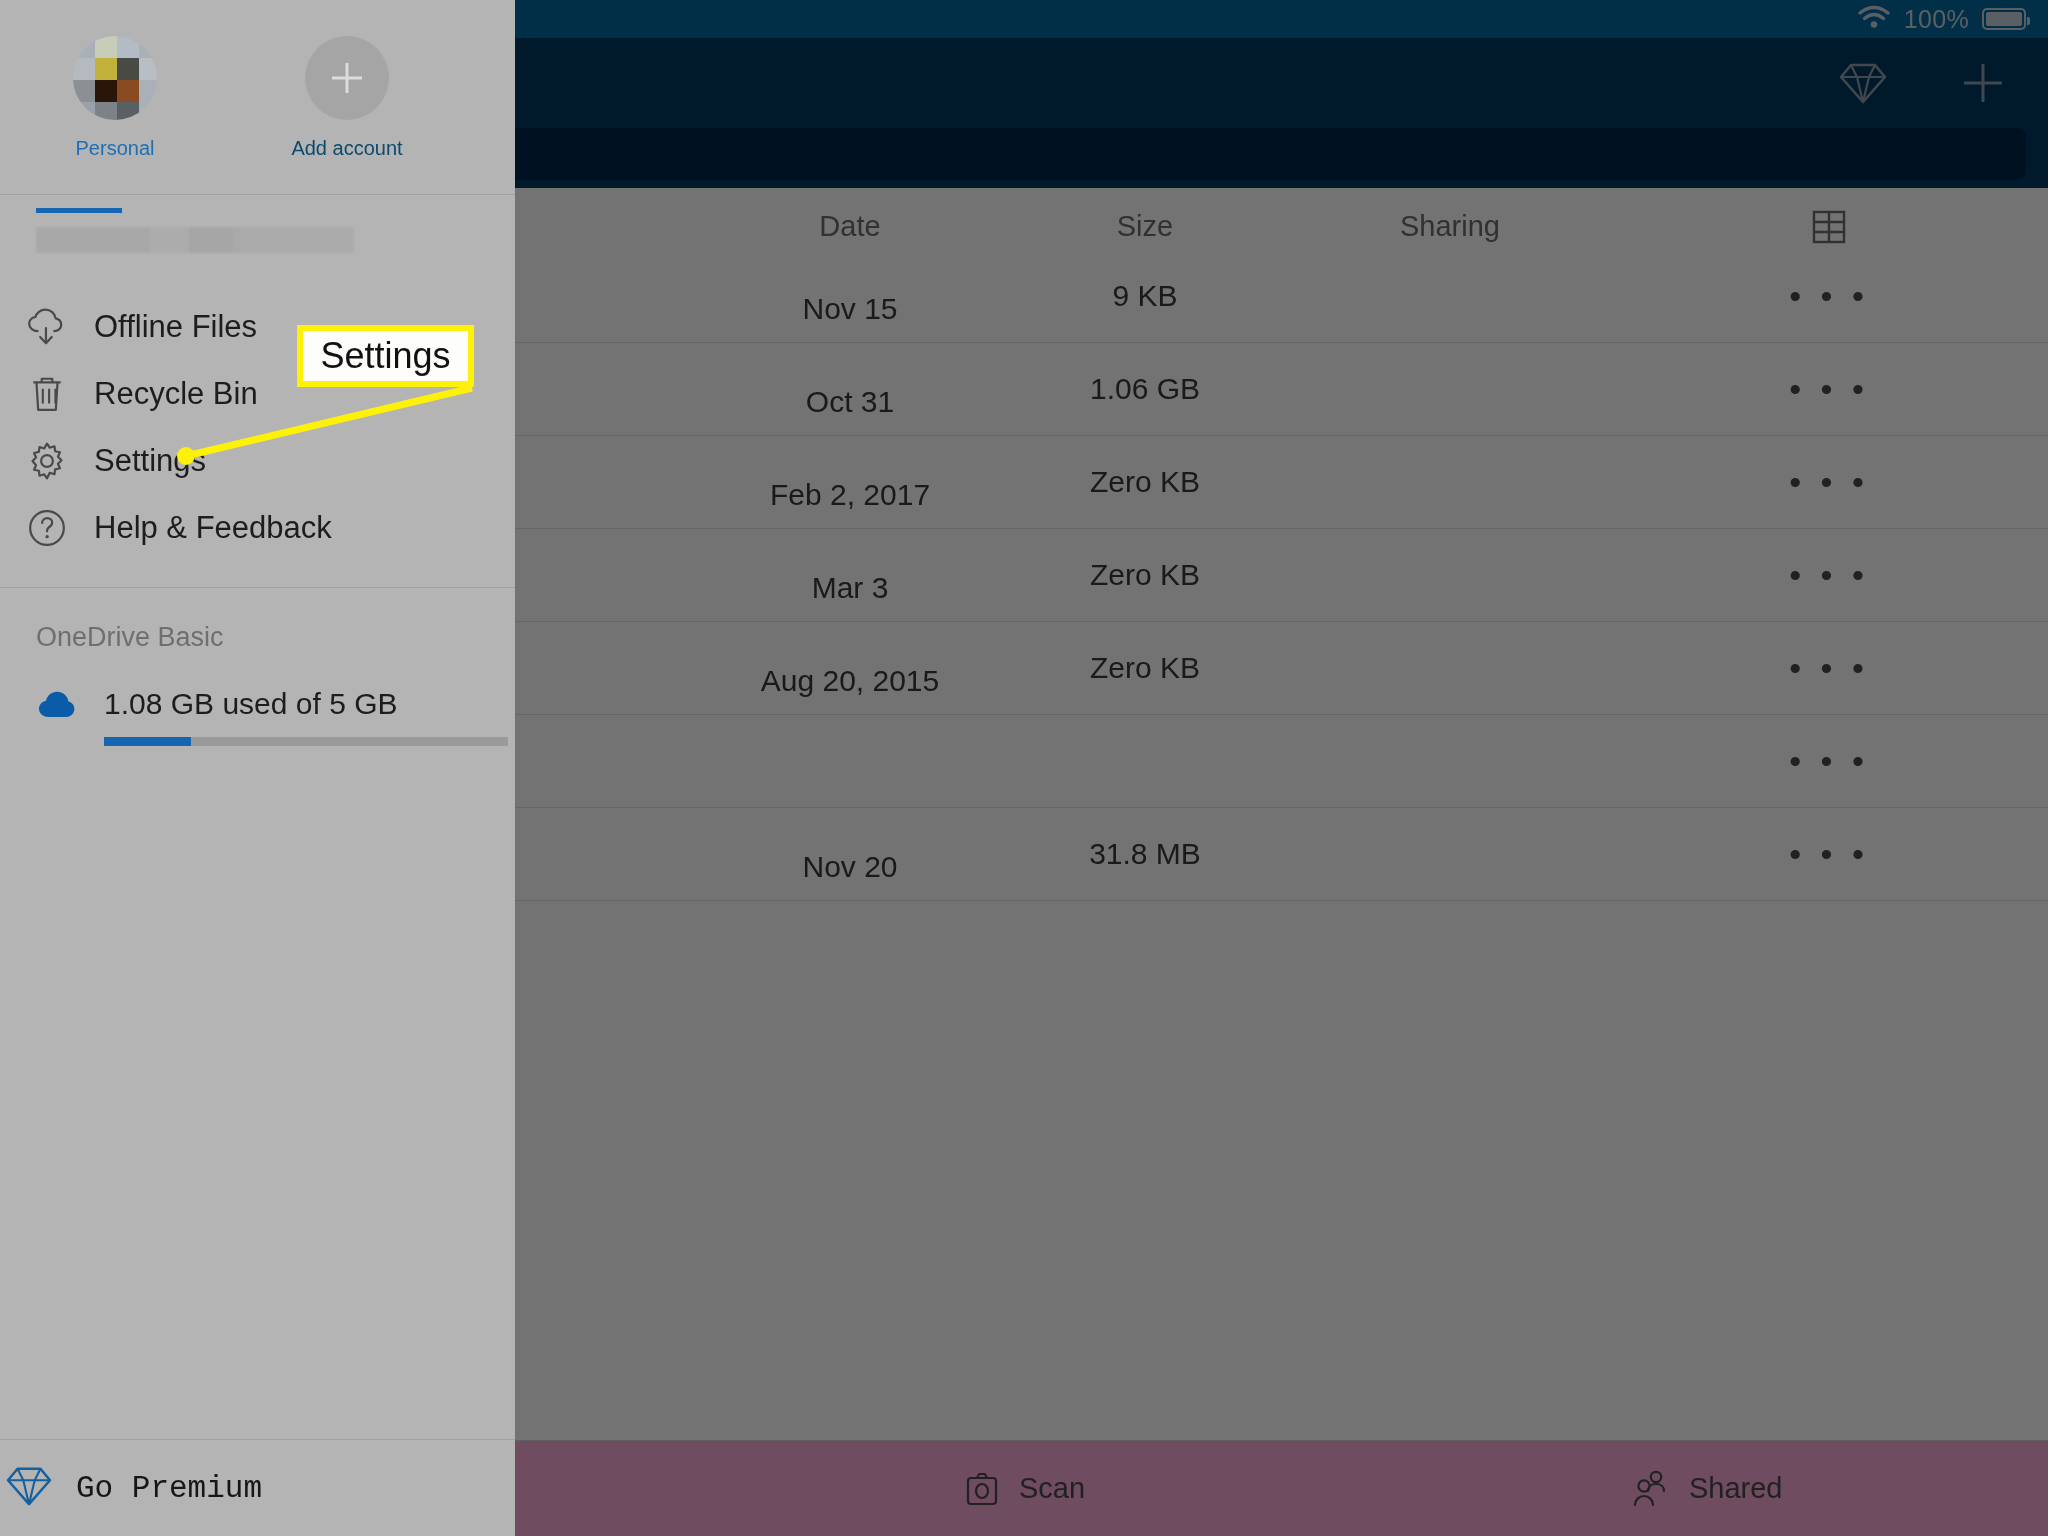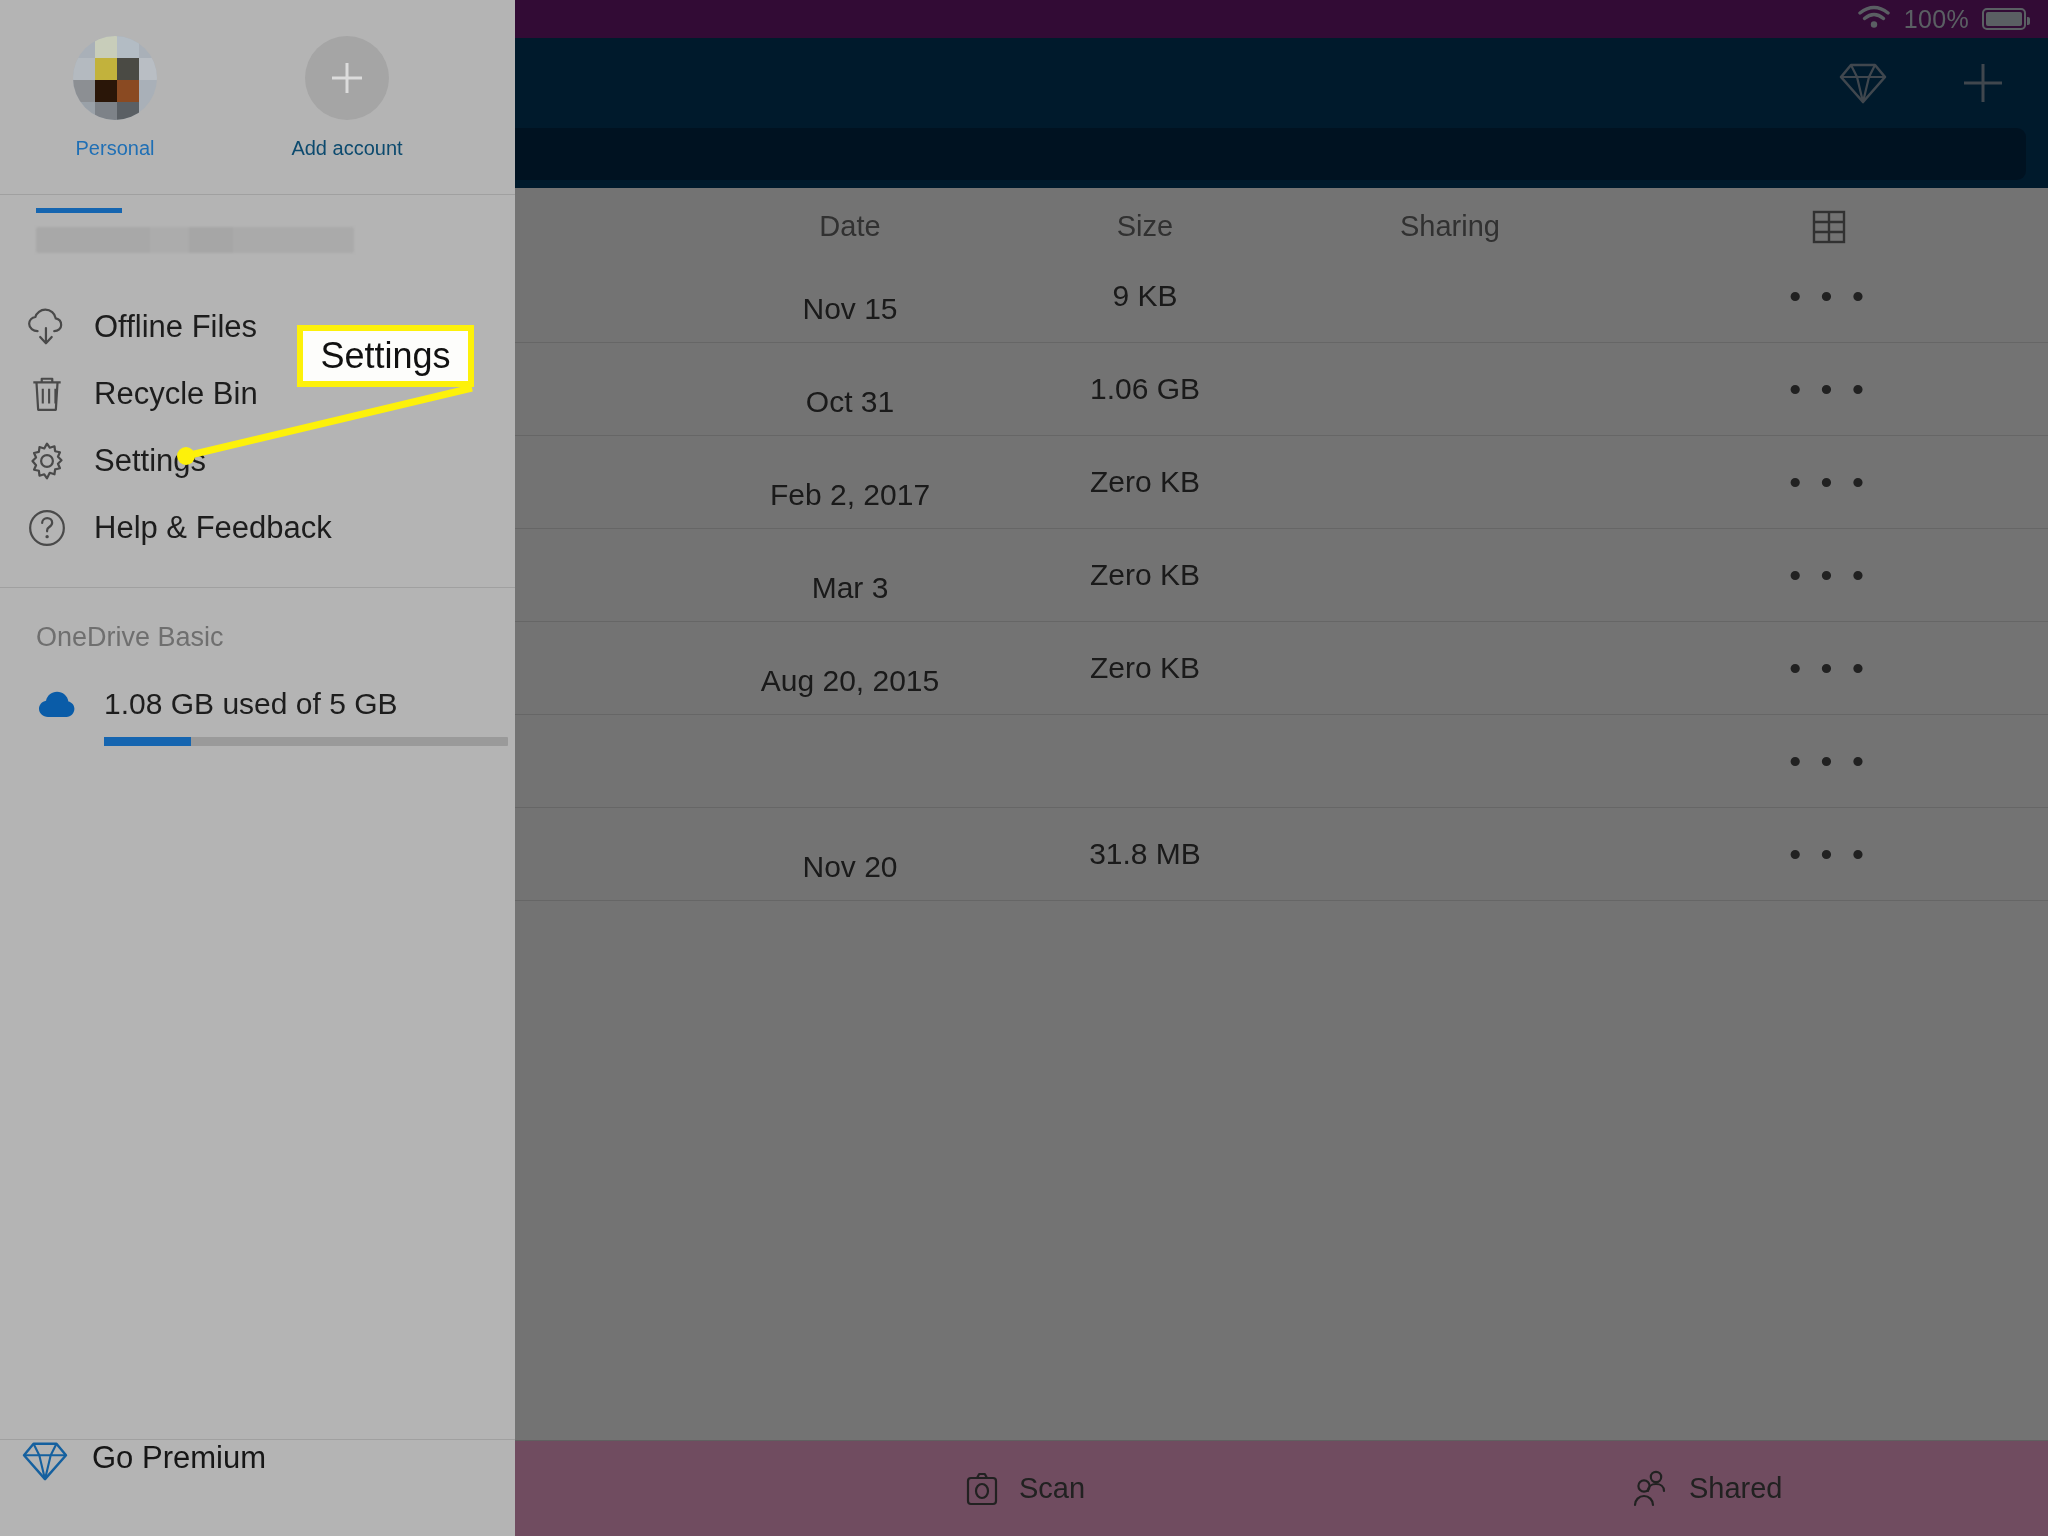--- a/index.html
+++ b/index.html
@@ -9,21 +9,21 @@
     overflow: hidden;
     background: #6b6b6b;
   }
   #root { position: relative; width: 2048px; height: 1536px; }
 
   
   .app-bg { position: absolute; inset: 0; background: #ffffff; }
 
   .statusbar {
     position: absolute; top: 0; left: 0; width: 2048px; height: 38px;
-    background: #701a75; display: flex; align-items: center;
+    background: #0369a1; display: flex; align-items: center;
     justify-content: flex-end; padding-right: 22px; gap: 12px;
   }
   .sb-right { display: flex; align-items: center; gap: 13px; }
   .sb-text { color: #c8d3dc; font-size: 25px; letter-spacing: .3px; }
   .battery { width: 44px; height: 22px; border: 2.5px solid #c8d3dc;
     border-radius: 5px; position: relative; }
   .battery::after { content:""; position:absolute; right:-6px; top:7px;
     width:3.5px; height:8px; background:#c8d3dc; border-radius:0 2px 2px 0; }
   .battery i { position:absolute; inset:2px; background:#c8d3dc; border-radius:2px; display:block; }
 
@@ -108,21 +108,21 @@
   .sec-sep { height: 1px; background: #a0a0a0; margin-top: 26px; }
   .storage-head { font-size: 27px; color: #6f6f6f; padding: 34px 0 0 36px; }
   .storage-row { display: flex; align-items: flex-start; padding: 34px 0 0 36px; gap: 22px; }
   .cloud { width: 46px; display:flex; justify-content:center; padding-top: 4px; }
   .storage-txt { font-size: 30px; color: #1d1d1d; }
   .bar { margin-top: 16px; width: 404px; height: 9px; background: #9a9a9a; border-radius: 1px; }
   .bar i { display:block; height: 100%; background: #1565b0; }
 
   .drawer-spacer { flex: 1; }
   .premium-sep { height: 1px; background: #a0a0a0; }
-  .premium { height: 96px; display: flex; align-items: flex-start; padding-left: 22px; gap: 24px; }
+  .premium { height: 96px; display: flex; align-items: center; padding-left: 6px; gap: 24px; font-family: Liberation Mono, monospace; }
   .premium .p-lbl { font-size: 31px; color: #161616; }
 
   
   .callout {
     position: absolute; left: 297px; top: 325px; width: 177px; height: 62px;
     background: #fdfdfb; border: 6px solid #fdf10a; display: flex;
     align-items: center; justify-content: center; z-index: 40;
   }
   .callout span { font-size: 36px; color: #111; }
   .leader { position: absolute; left: 0; top: 0; width: 520px; height: 600px;

